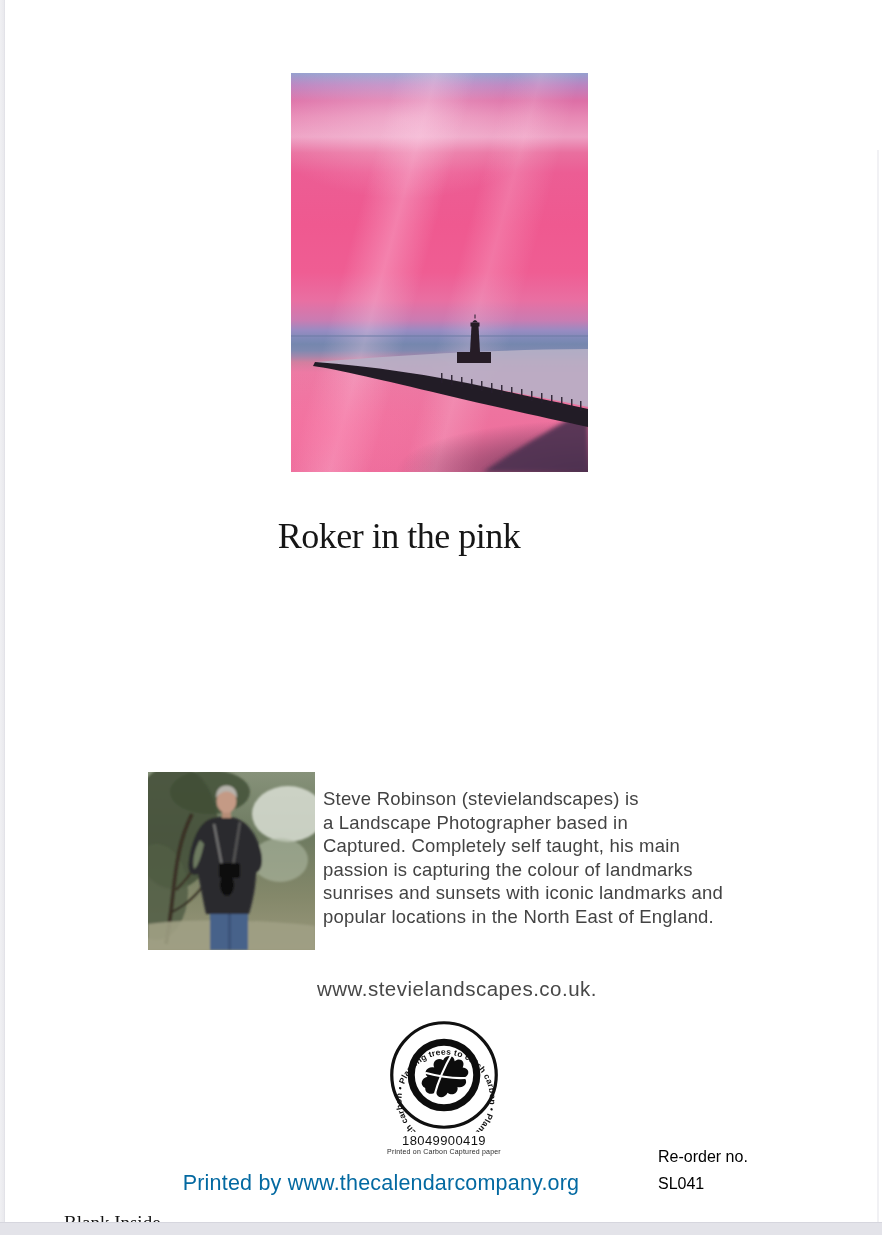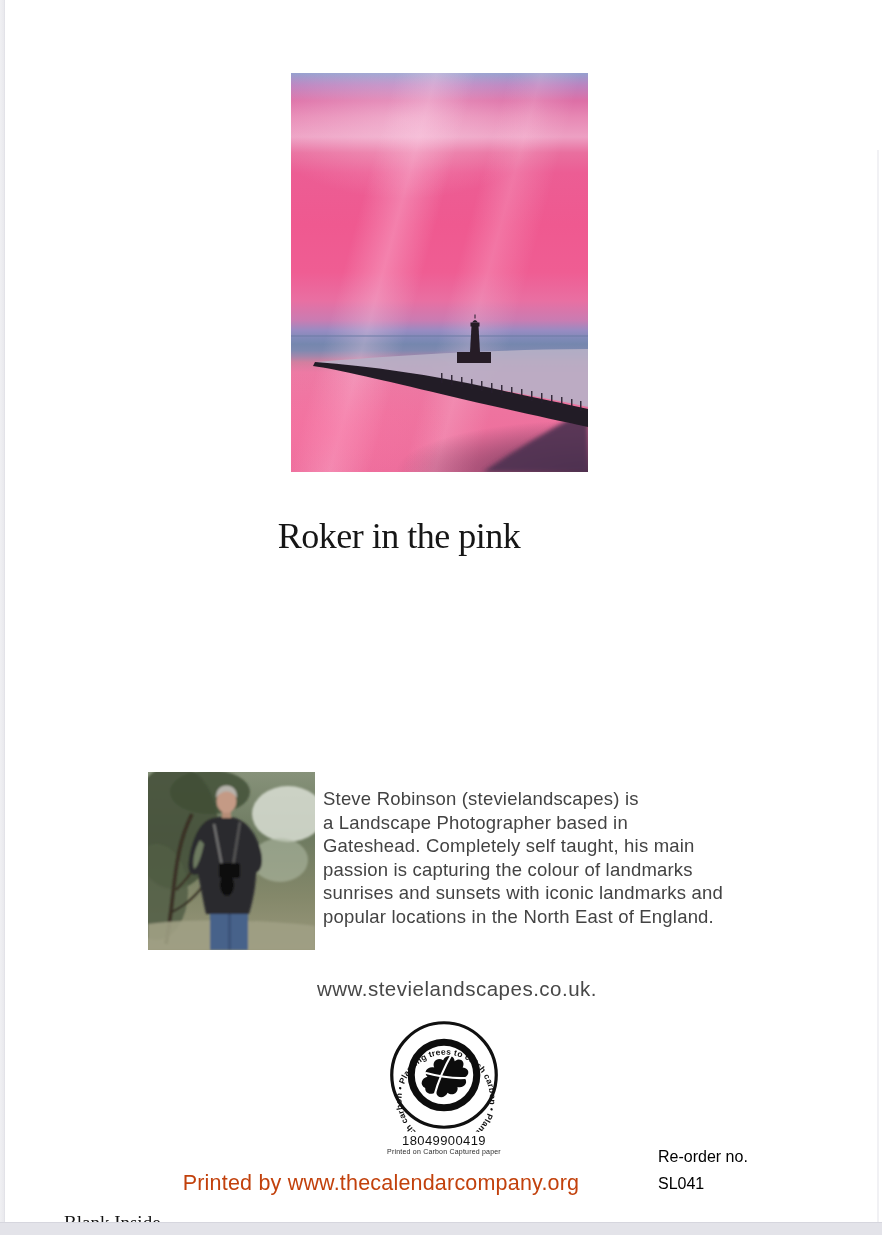--- a/index.html
+++ b/index.html
@@ -80,21 +80,21 @@
     margin-top:0px; font-size:7px; letter-spacing:0.2px; color:#2a2a2a;
   }
 
   
   .blank-inside {
     position:absolute; left:64px; top:1172px;
     font-family:"Liberation Serif", serif; font-size:19px; color:#131313;margin-top:40px;
   }
   .printed-by {
     position:absolute; left:0; top:1171px; width:762px;
-    text-align:center; font-size:21.5px; letter-spacing:0.2px; color:#c2410c;
+    text-align:center; font-size:21.5px; letter-spacing:0.2px; color:#0369a1;
   }
   .reorder {
     position:absolute; left:658px; top:1143px; width:200px;
     text-align:left; font-size:16px; line-height:27px; color:#000000;
   }
 </style>
 </head>
 <body>
 
 <div class="edge-left"></div>
@@ -193,21 +193,21 @@
         <rect x="71" y="91" width="21" height="15" rx="2" fill="#111"></rect>
         <ellipse cx="79" cy="113" rx="7" ry="11" fill="#0c0c0c"></ellipse>
       </g>
     </g>
   </svg>
 </div>
 
 <div class="bio">
   <div>Steve Robinson (stevielandscapes) is</div>
   <div>a Landscape Photographer based in</div>
-  <div>Gateshead. Completely self taught, his main</div>
+  <div>Captured. Completely self taught, his main</div>
   <div>passion is capturing the colour of landmarks</div>
   <div>sunrises and sunsets with iconic landmarks and</div>
   <div>popular locations in the North East of England.</div>
 </div>
 
 <div class="website">www.stevielandscapes.co.uk.</div>
 
 <div class="stamp-wrap">
   <svg class="stamp" viewBox="0 0 120 120">
     <circle cx="60" cy="60" r="55" fill="none" stroke="#101010" stroke-width="3.4"></circle>

